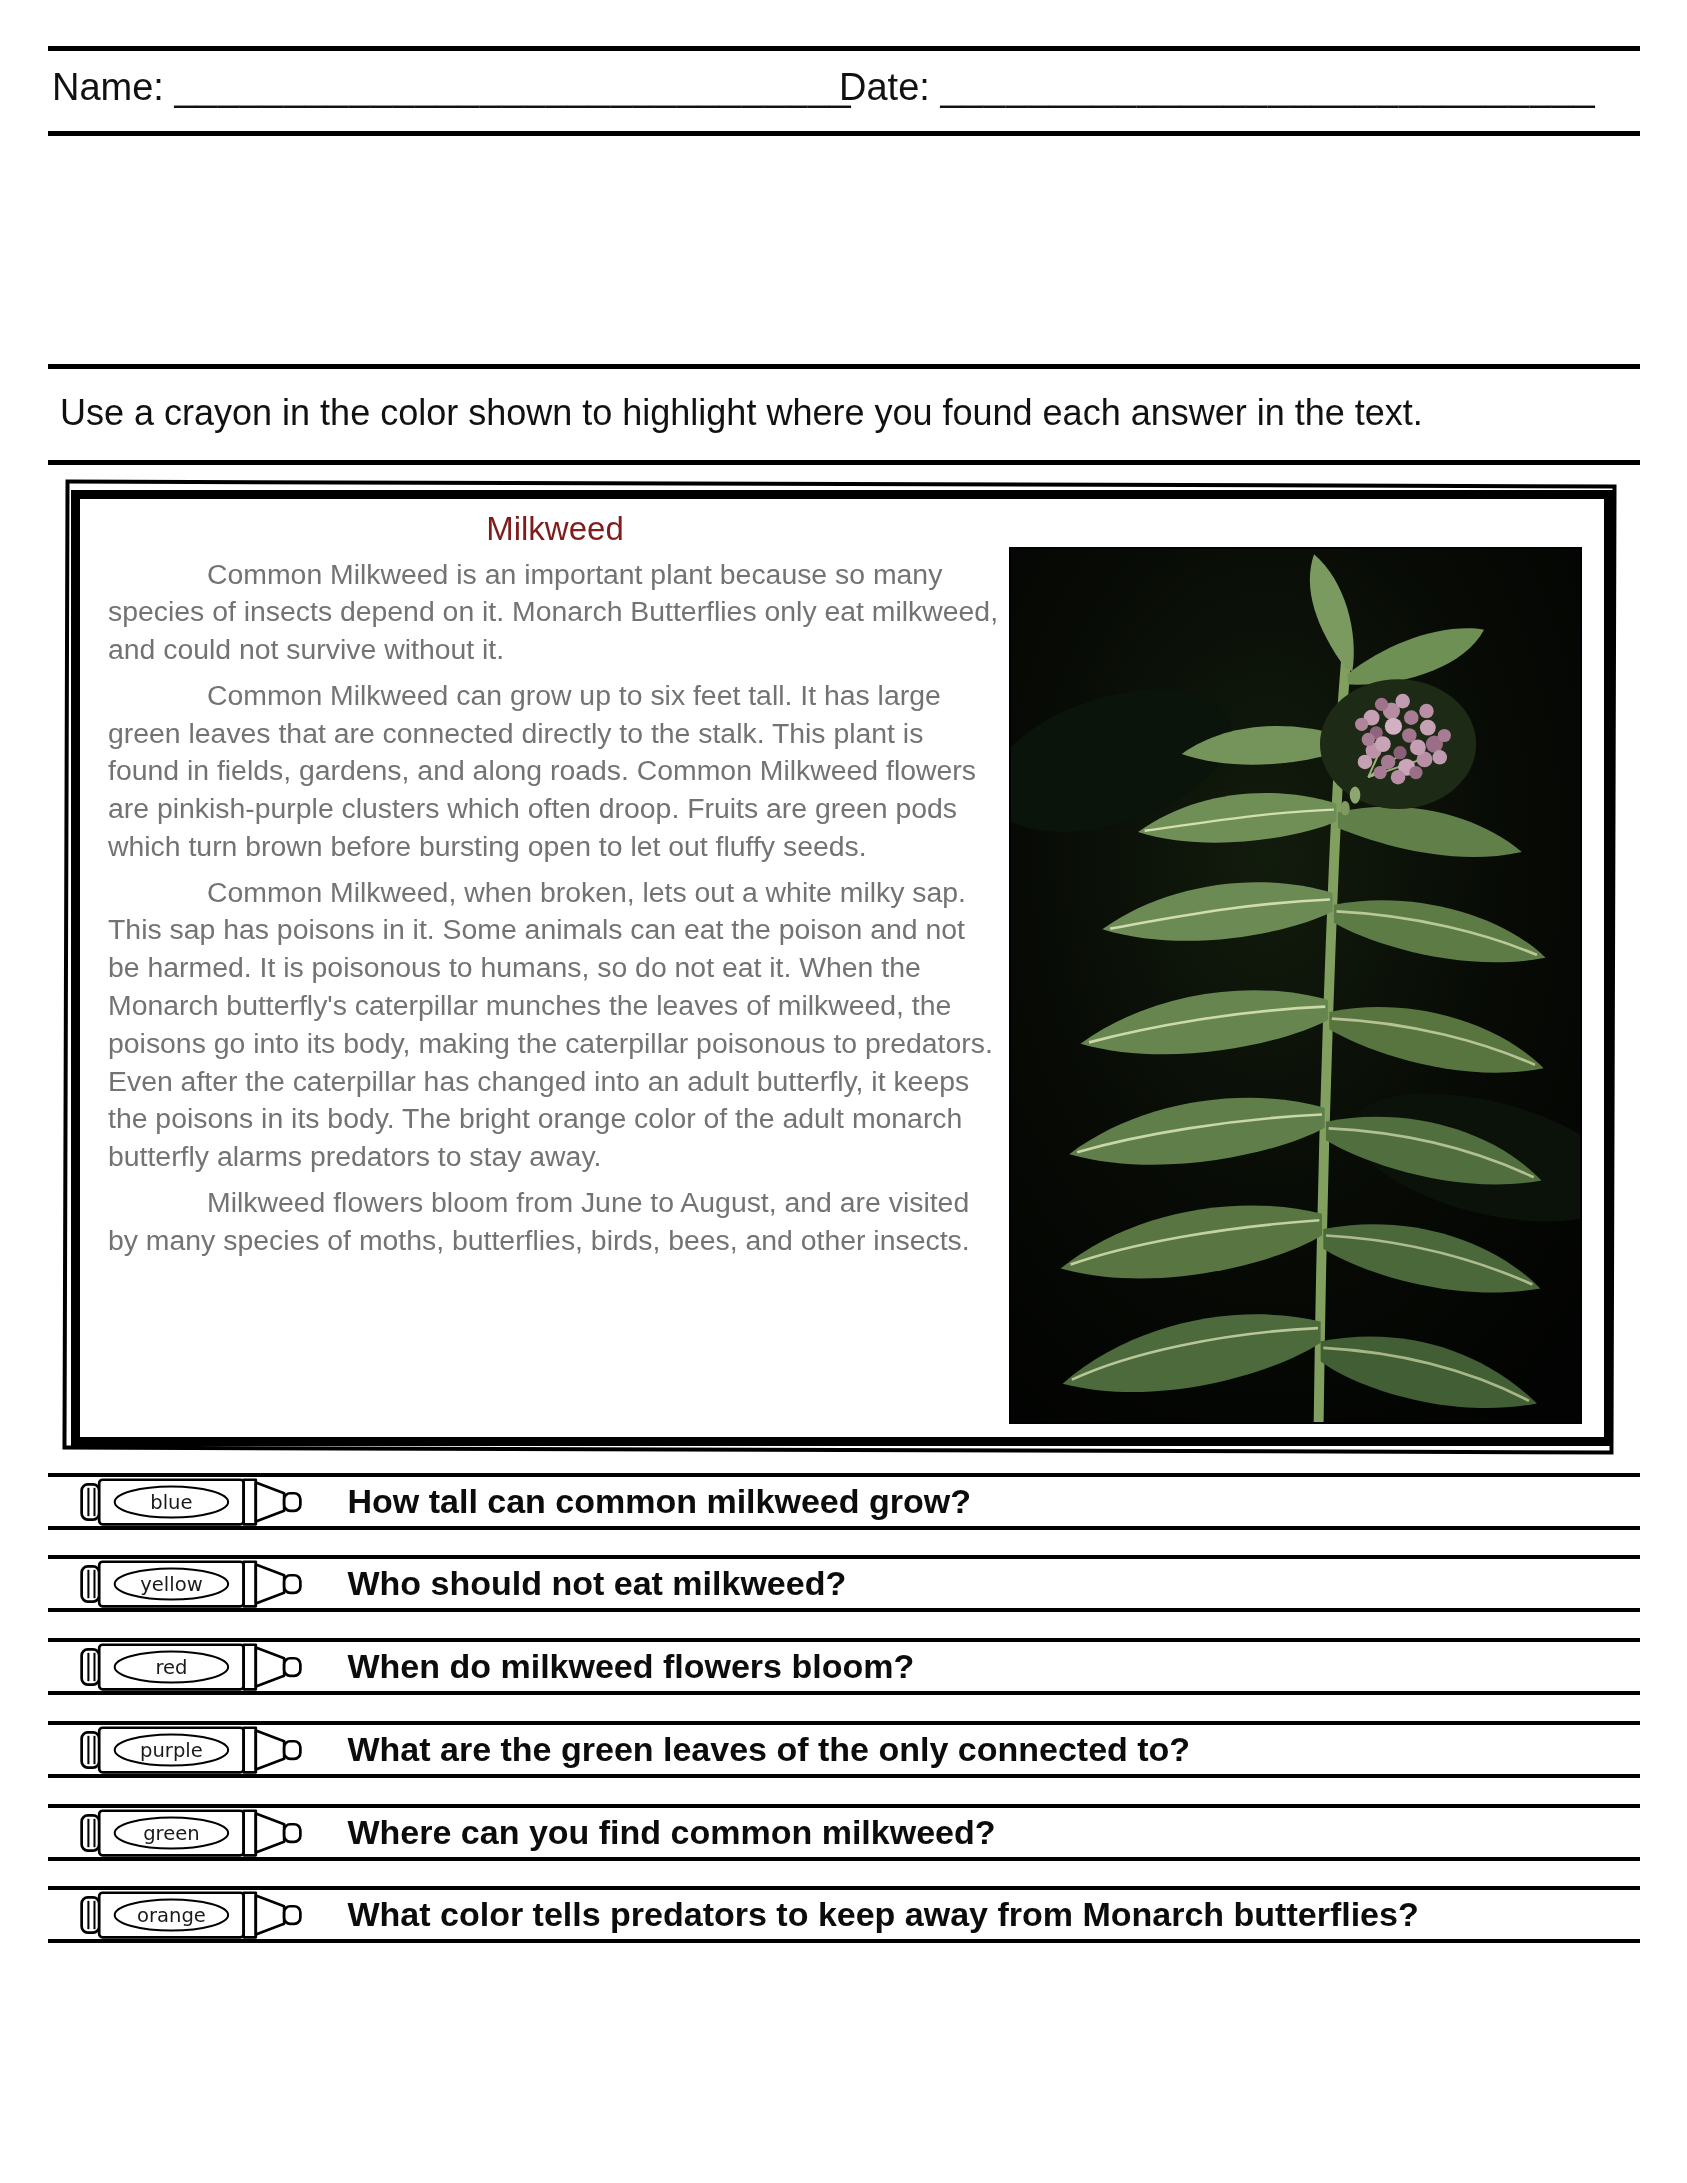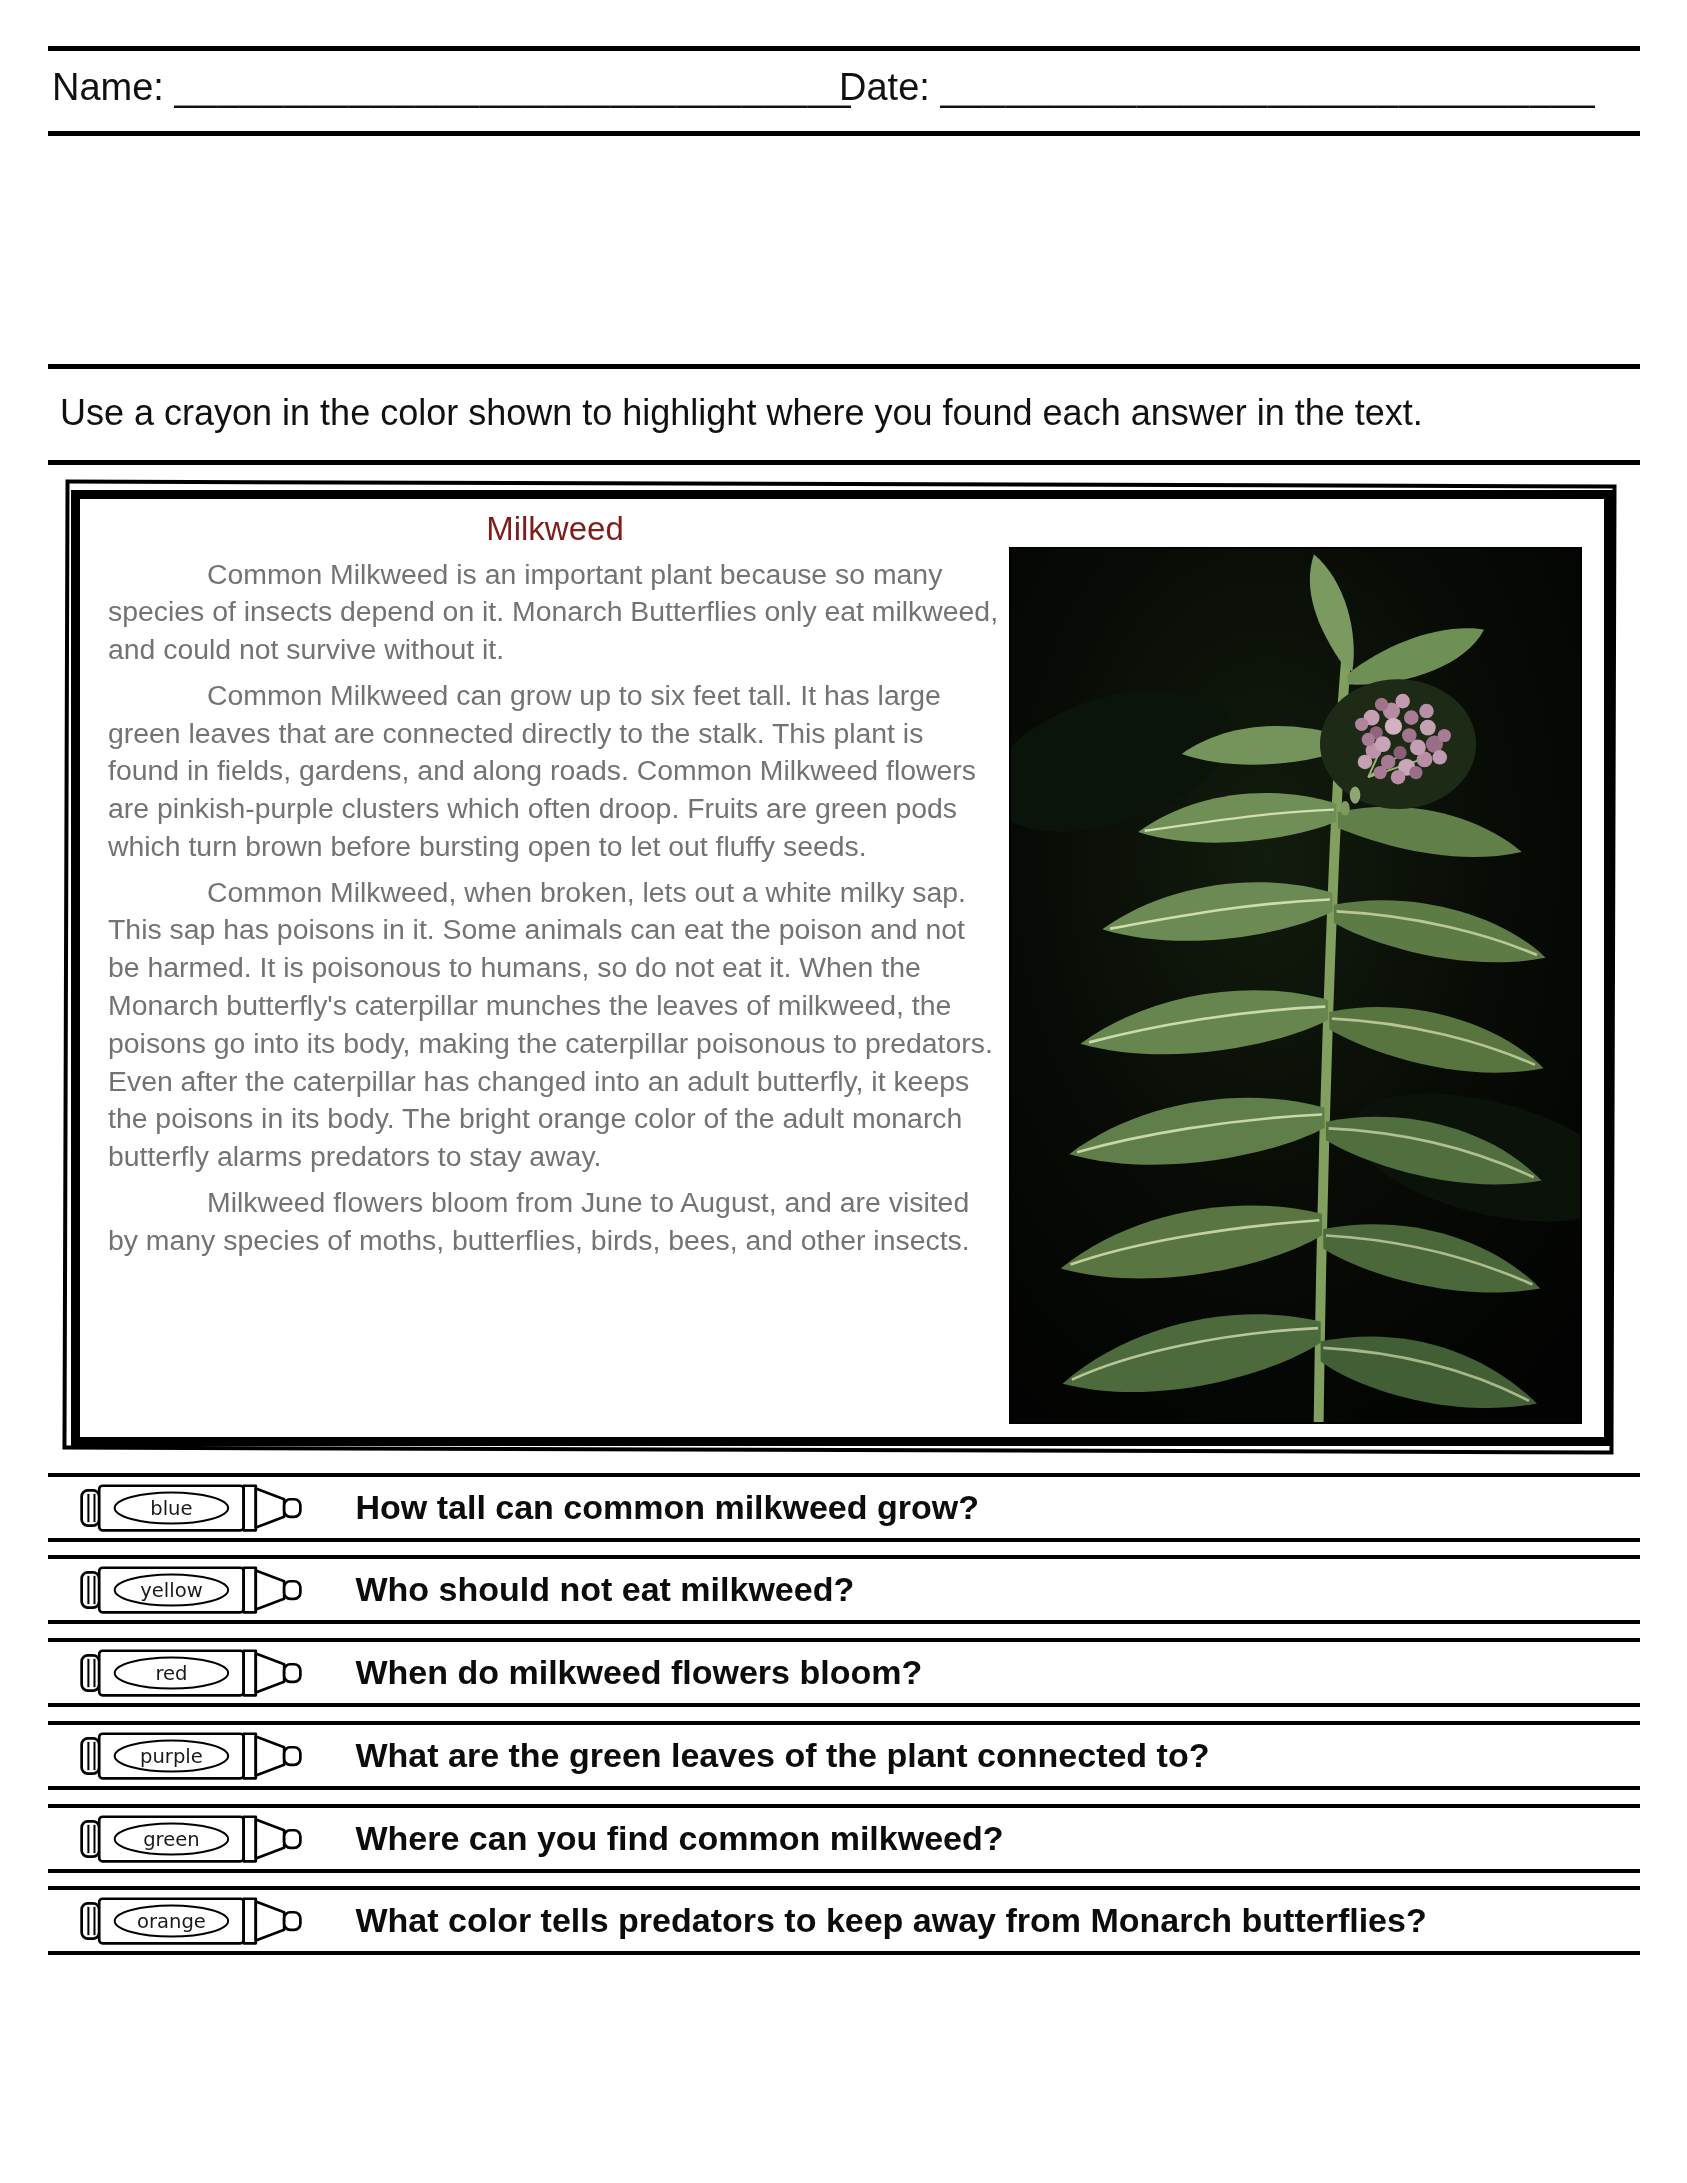--- a/index.html
+++ b/index.html
@@ -57,23 +57,23 @@
     text-indent:99px;font-weight:400;
   }
   .photo{
     position:absolute;top:48px;right:22.5px;width:569px;height:873px;
     border:2.6px solid #000;background:#050505;box-sizing:content-box;
   }
   .photo svg{display:block;width:100%;height:100%;}
 
   
   .qband{
-    position:absolute;left:48px;width:1592px;height:69px;
+    position:absolute;left:48px;width:1592px;height:57px;
     border-top:4.6px solid #000;border-bottom:4.6px solid #000;
-    box-sizing:border-box;display:flex;align-items:center;background:#fff;gap:8px;
+    box-sizing:border-box;display:flex;align-items:center;background:#fff;
   }
   .crayon{width:232px;height:54px;margin-left:26.5px;flex-shrink:0;}
   .crayon-label{
     font-family:"DejaVu Sans", sans-serif;font-size:29px;fill:#1a1a1a;
   }
   .qtext{
     font-size:34px;font-weight:bold;color:#0c0c0c;margin-left:41px;white-space:nowrap;
   }
   .hidden-defs{position:absolute;width:0;height:0;overflow:hidden;}
 </style>
@@ -239,21 +239,21 @@
       <text class="crayon-label" x="141" y="50" text-anchor="middle">red</text>
     </svg>
     <span class="qtext">When do milkweed flowers bloom?</span>
   </div>
 
   <div class="qband" style="top:1721px">
     <svg class="crayon" viewBox="0 0 340 80">
       <use href="#crayonShape"></use>
       <text class="crayon-label" x="141" y="50" text-anchor="middle">purple</text>
     </svg>
-    <span class="qtext">What are the green leaves of the plant connected to?</span>
+    <span class="qtext">What are the green leaves of the only connected to?</span>
   </div>
 
   <div class="qband" style="top:1804px">
     <svg class="crayon" viewBox="0 0 340 80">
       <use href="#crayonShape"></use>
       <text class="crayon-label" x="141" y="50" text-anchor="middle">green</text>
     </svg>
     <span class="qtext">Where can you find common milkweed?</span>
   </div>
 

